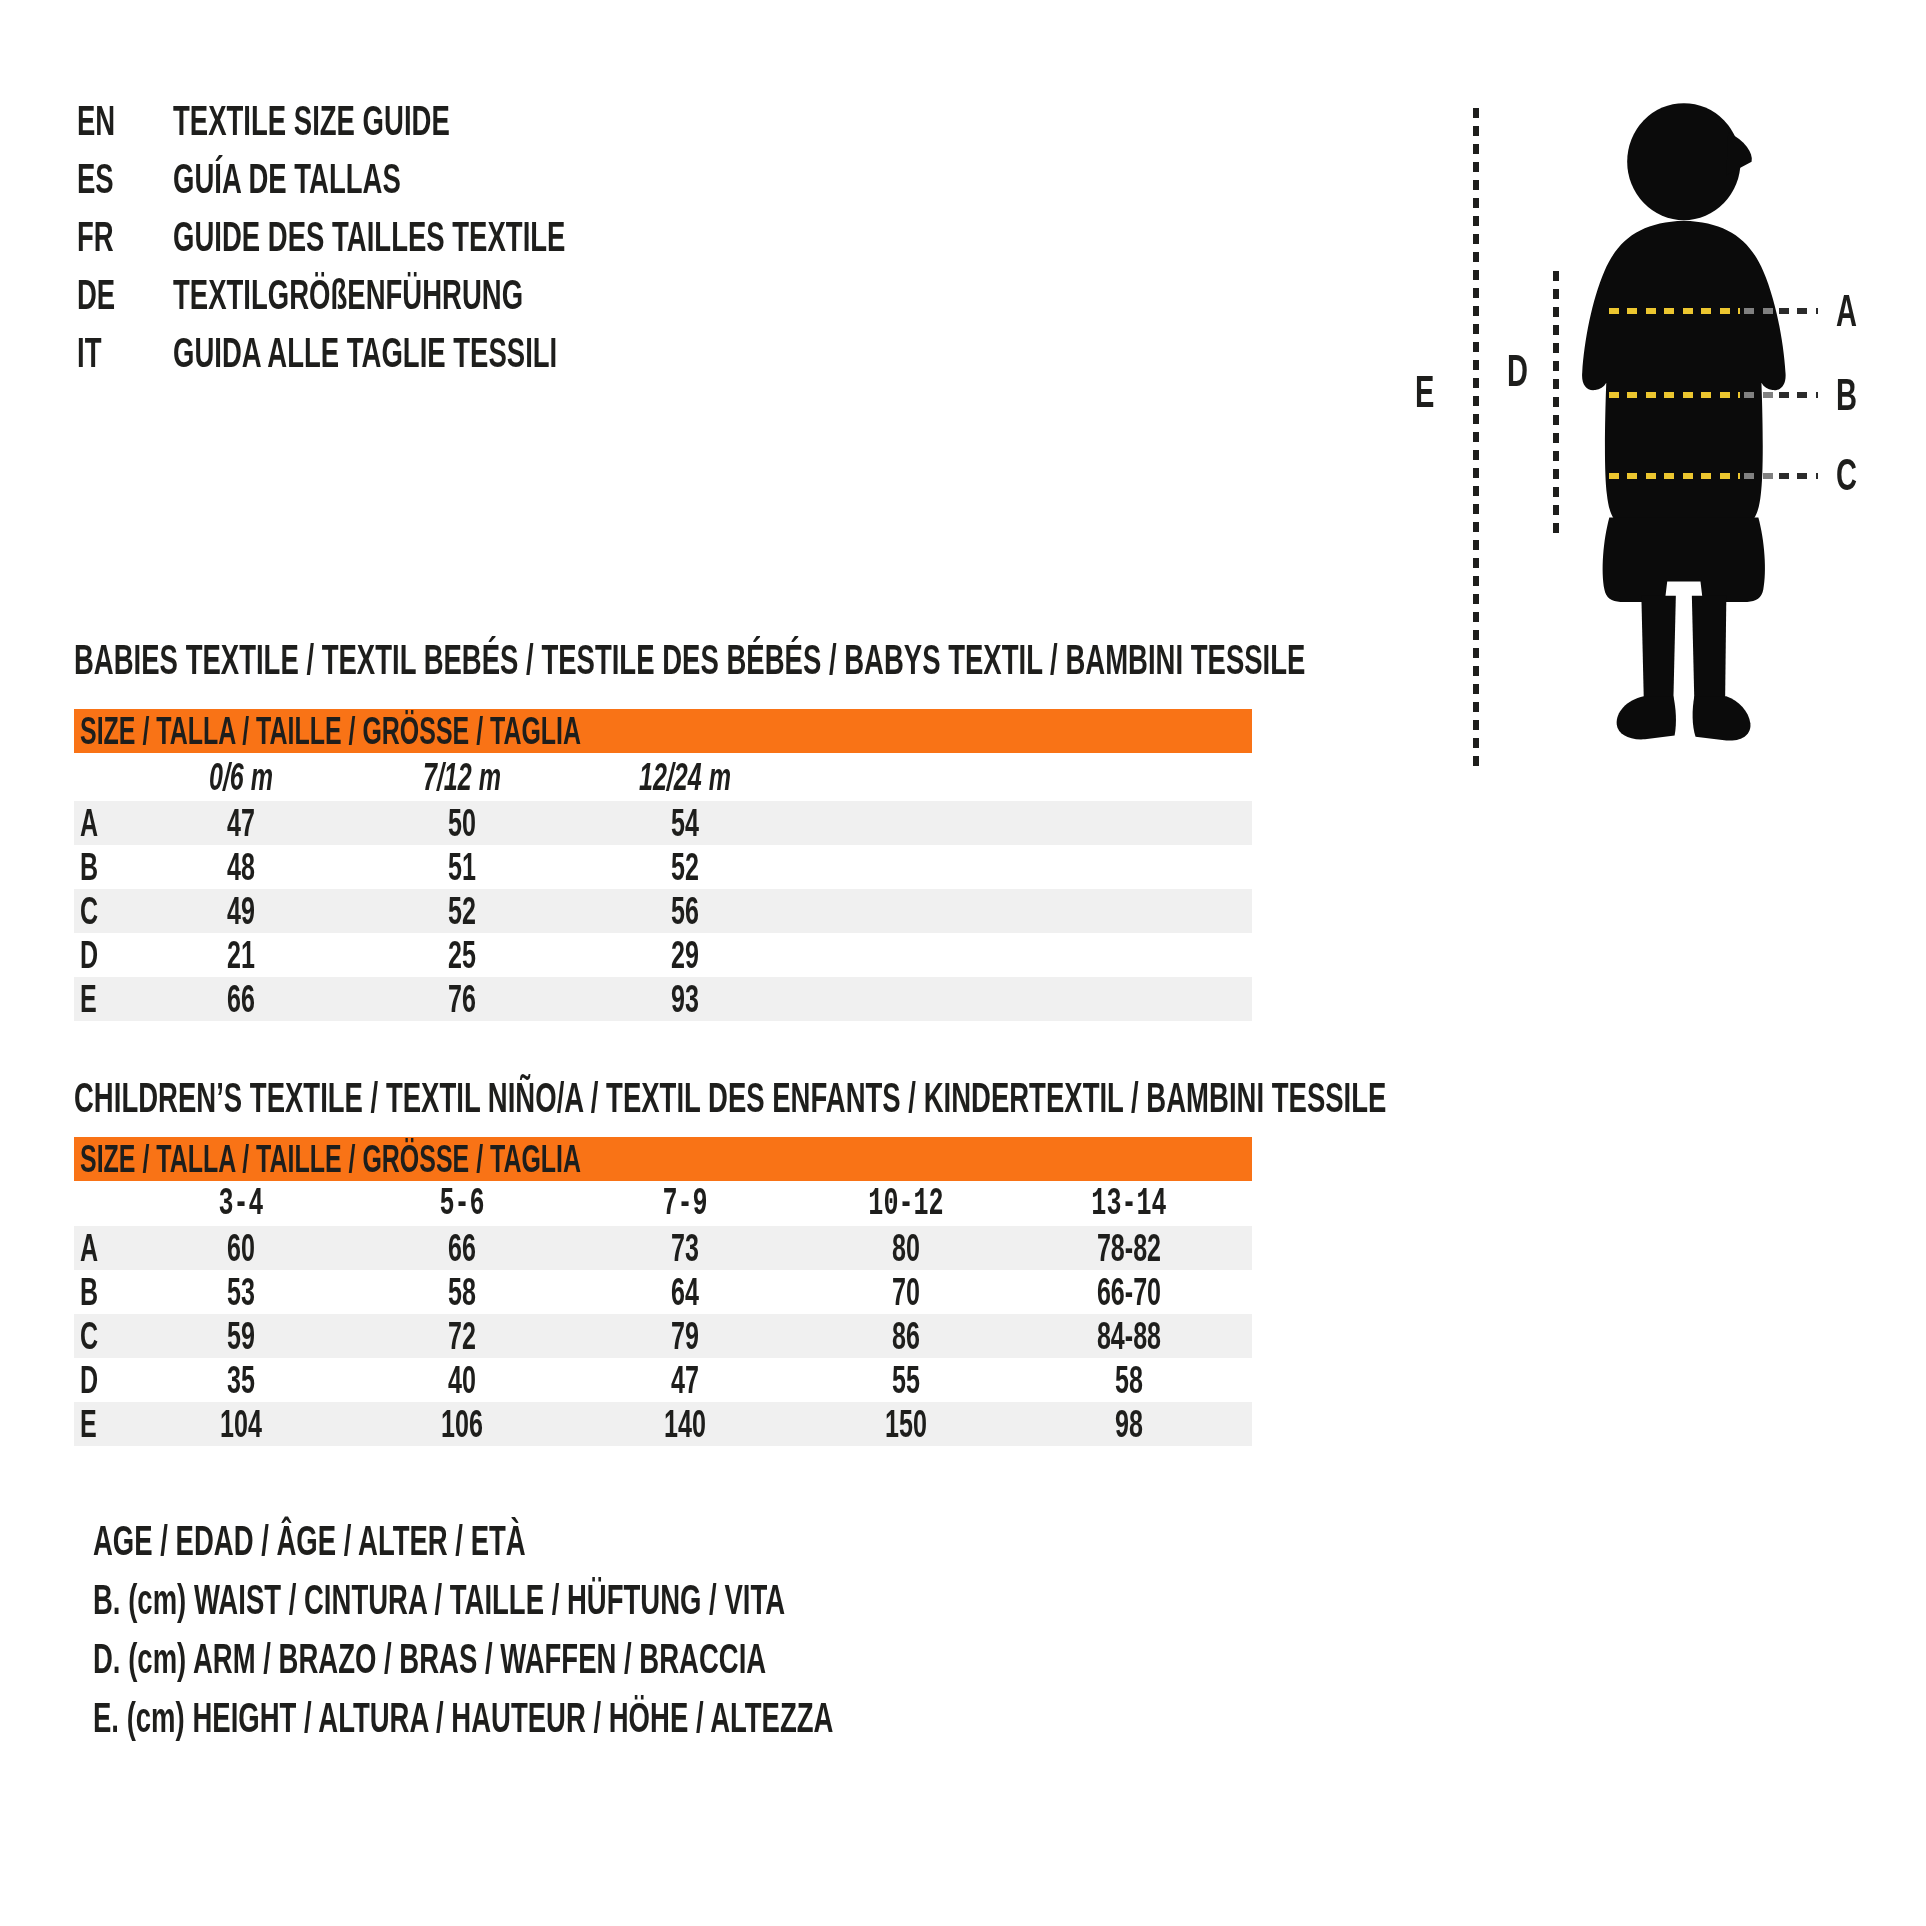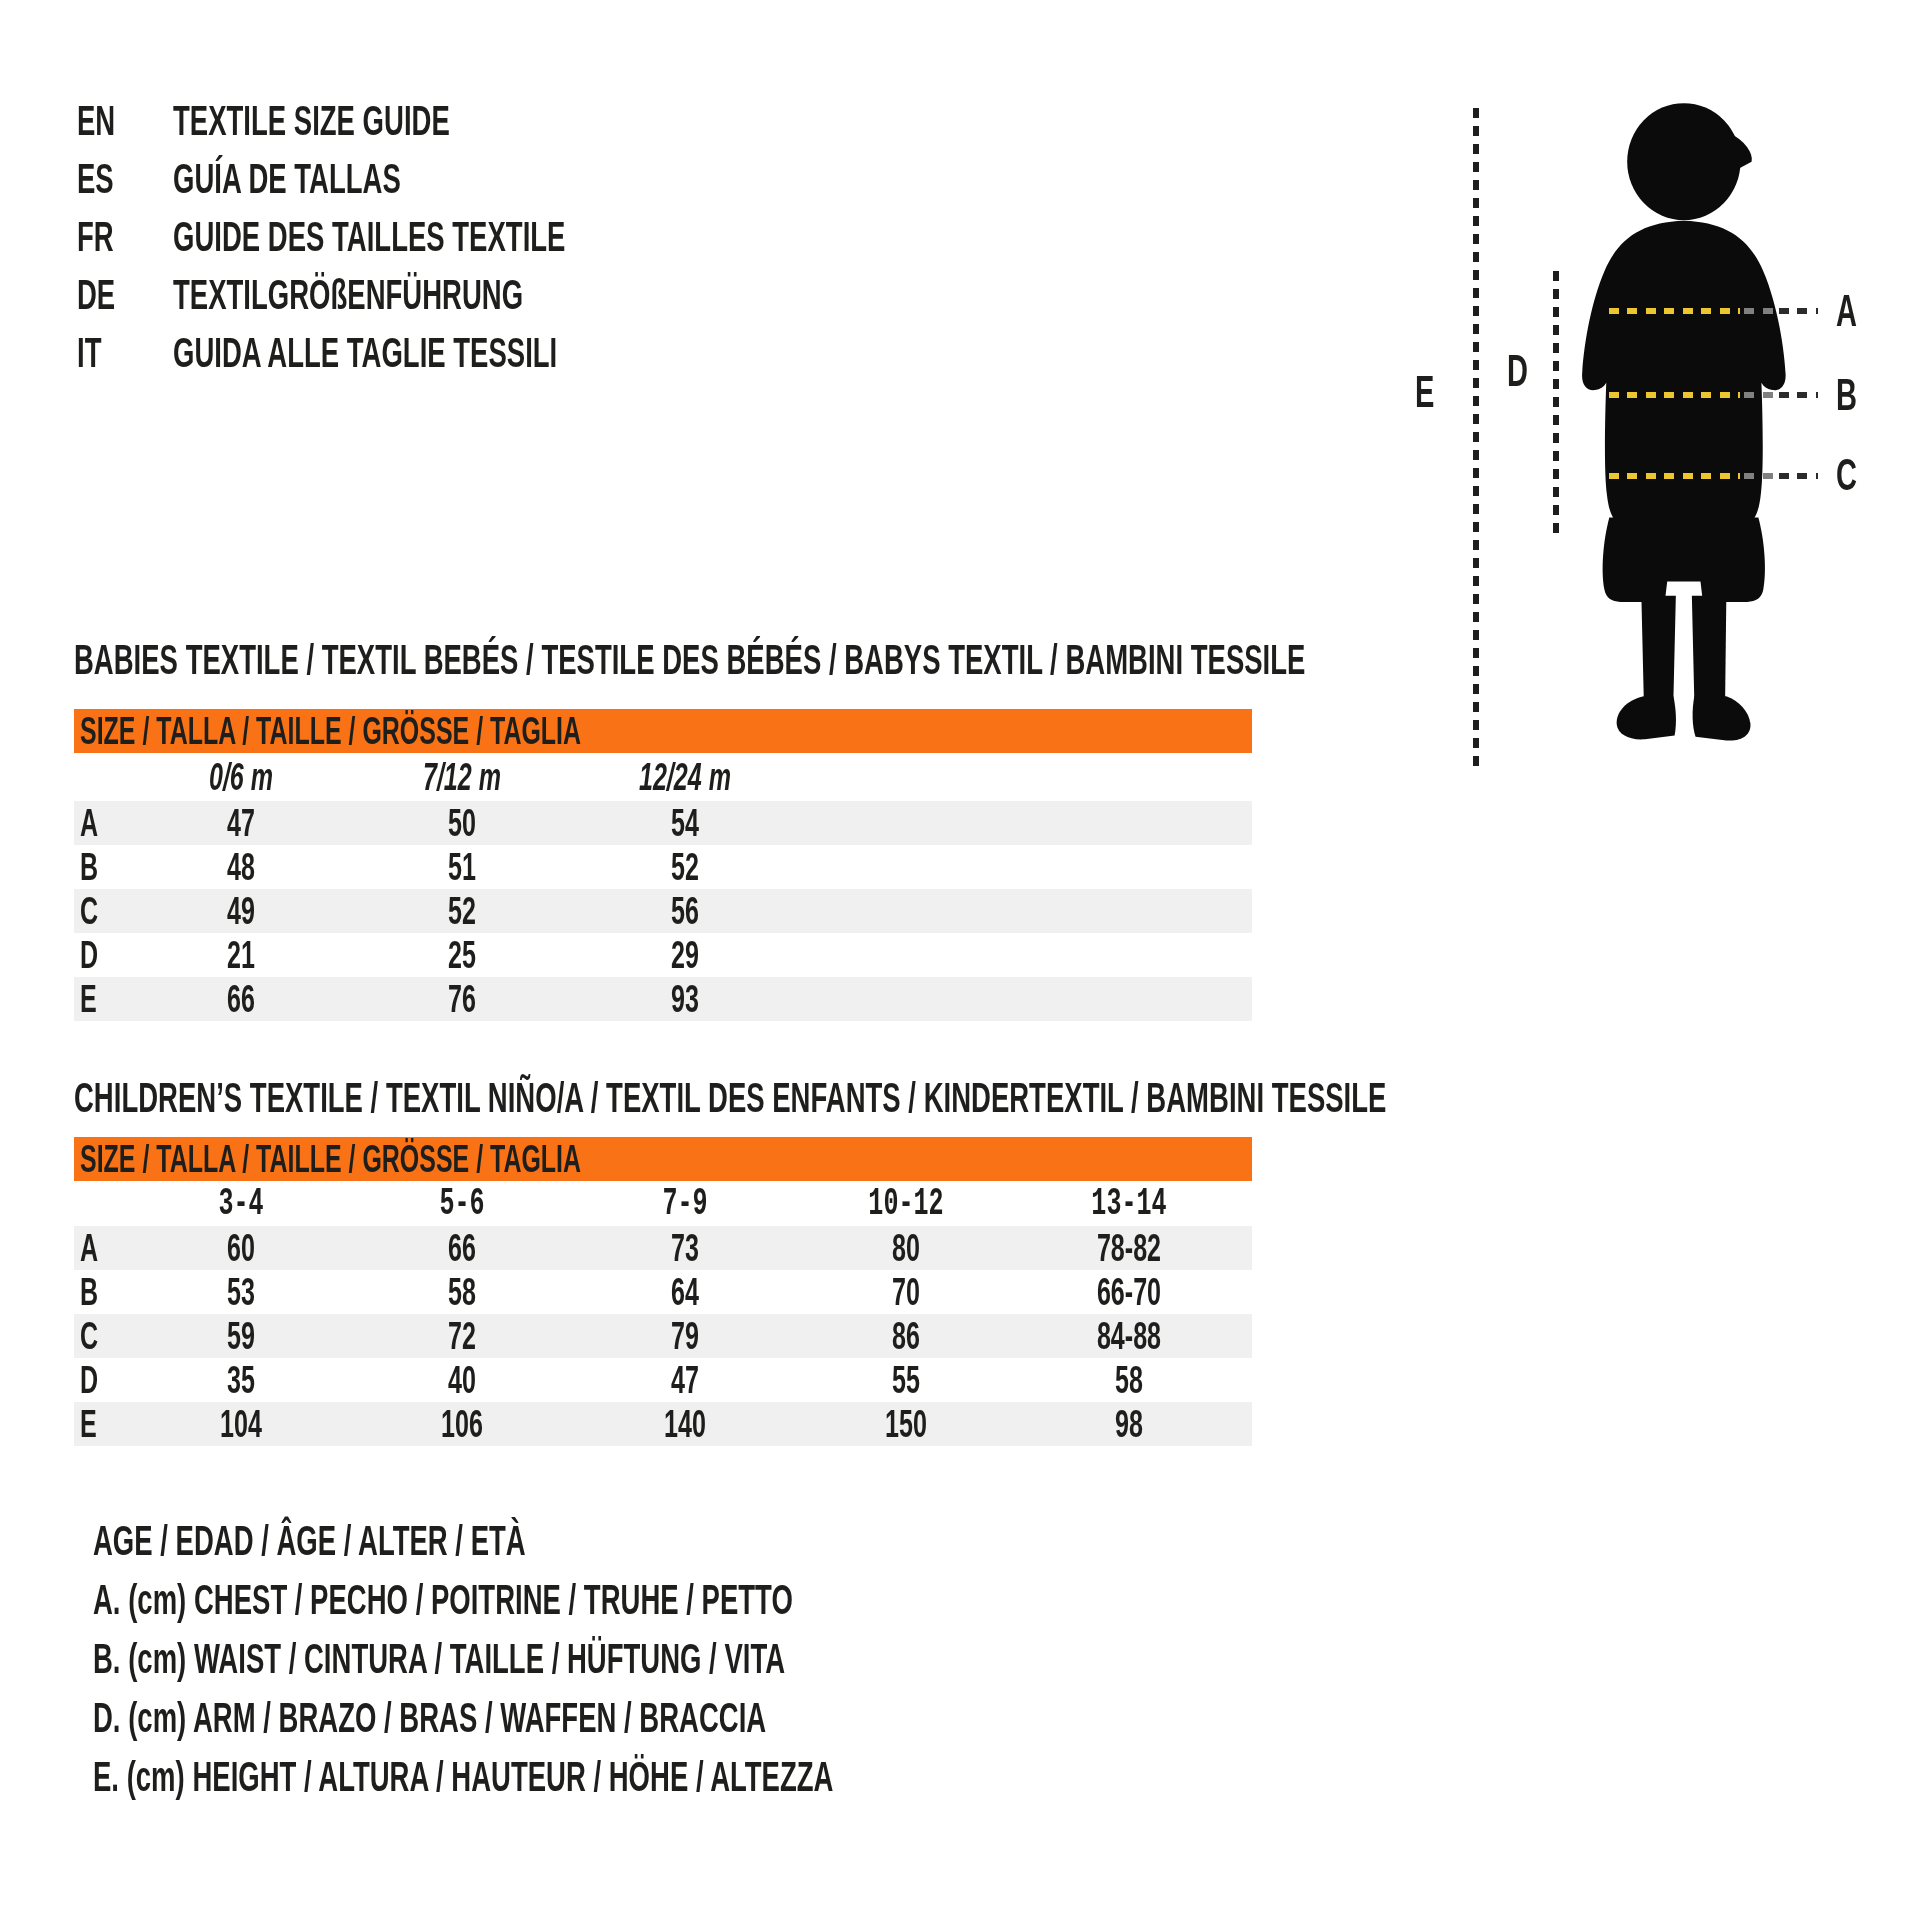--- a/index.html
+++ b/index.html
@@ -239,23 +239,20 @@
         <span class="val c4">98</span>
       </div>
     </div>
 
   <div class="legend">
 
       <div class="lline">
         <span class="cx">AGE / EDAD / ÂGE / ALTER / ETÀ</span>
       </div>
 
-      <div class="lline">
-        <span class="cx">A. (cm) CHEST / PECHO / POITRINE / TRUHE / PETTO</span>
-      </div>
 
       <div class="lline">
         <span class="cx">B. (cm) WAIST / CINTURA / TAILLE / HÜFTUNG / VITA</span>
       </div>
 
 
       <div class="lline">
         <span class="cx">D. (cm) ARM / BRAZO / BRAS / WAFFEN / BRACCIA</span>
       </div>
 

